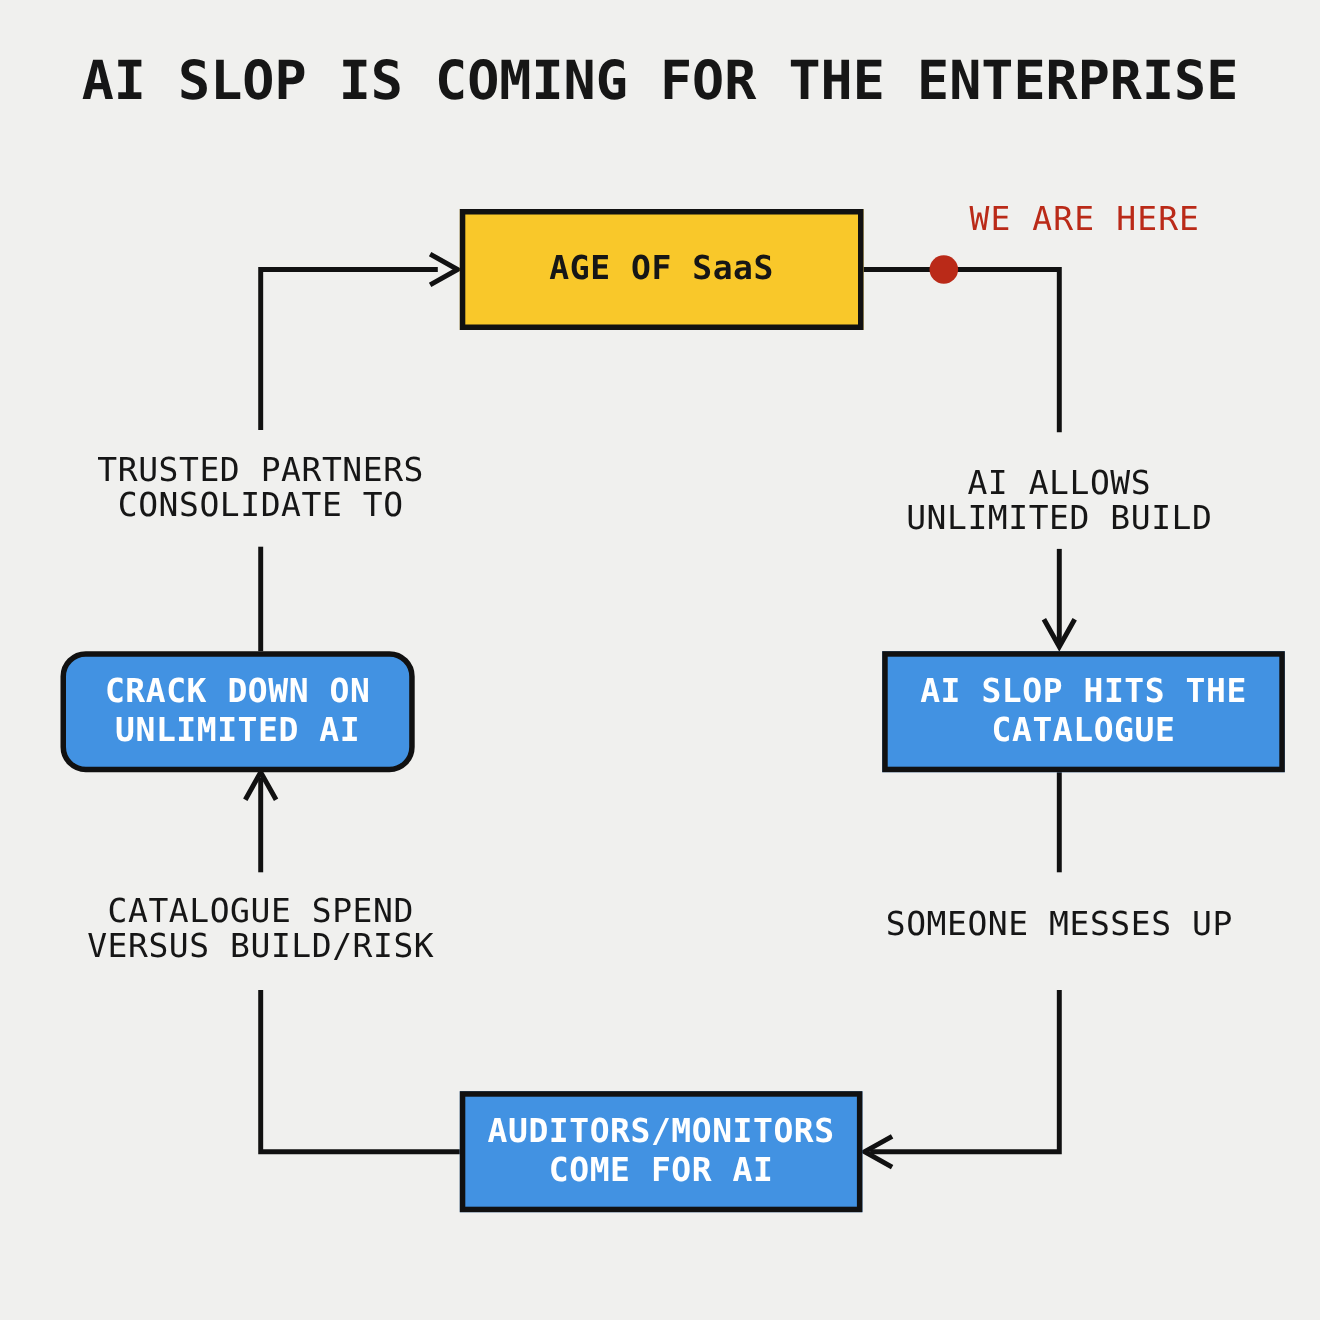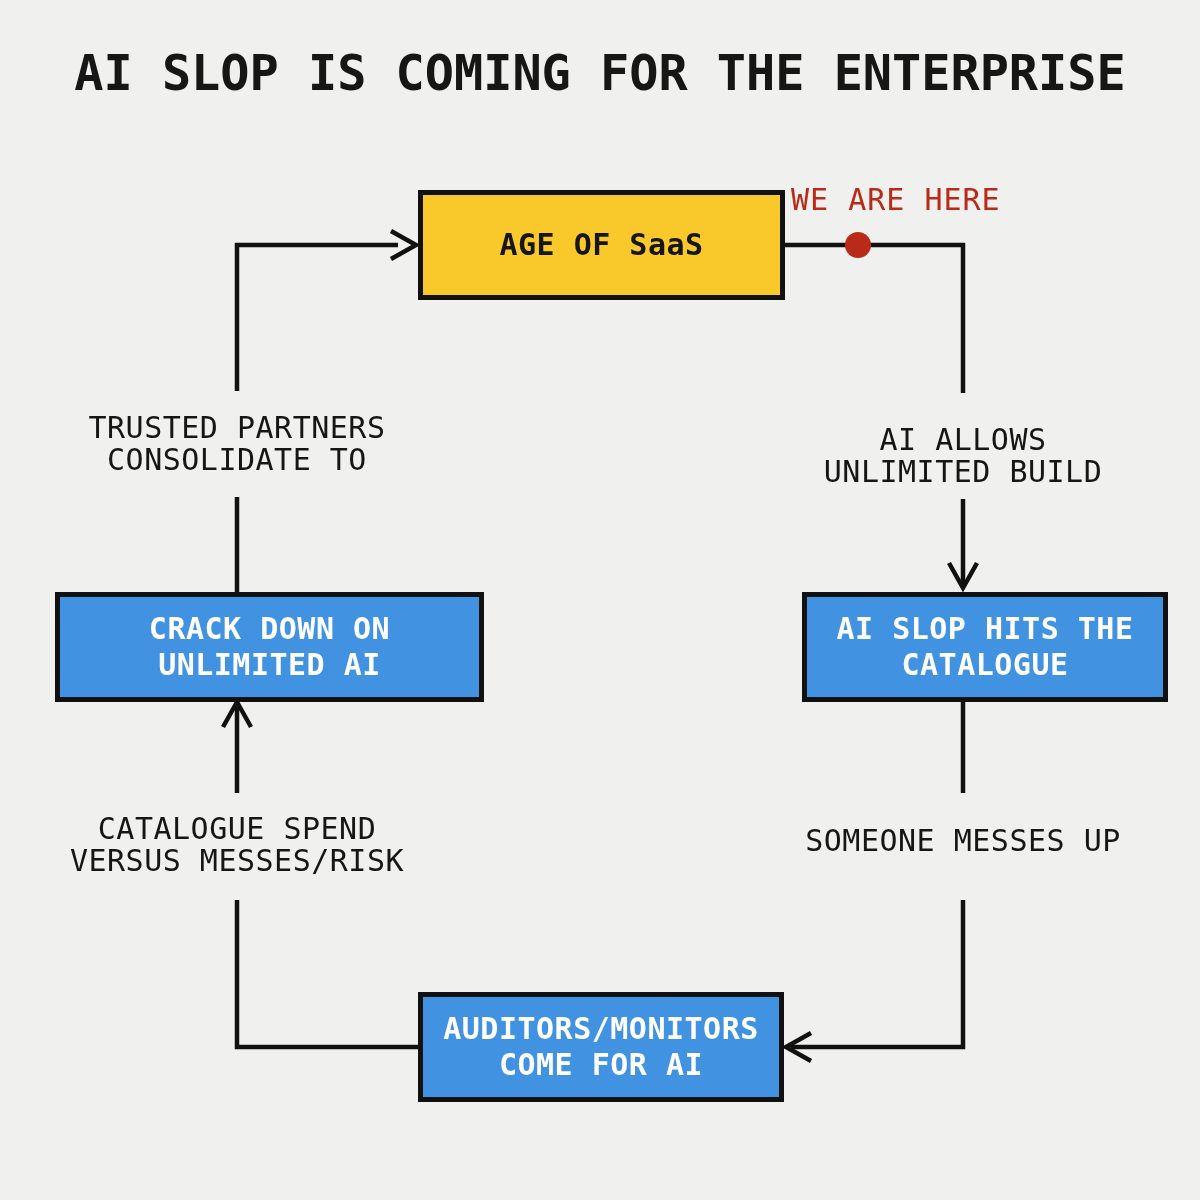--- a/index.html
+++ b/index.html
@@ -64,39 +64,39 @@
   .node.yellow{
     background:var(--node-yellow);
     color:var(--text-dark);
   }
   .node.blue{
     background:var(--node-blue);
     color:var(--text-light);
   }
   .node-age-of-saas{left:418px;top:190px;width:367px;height:110px;}
   .node-ai-slop{left:802px;top:592px;width:366px;height:110px;}
-  .node-crack-down{left:55px;top:592px;width:429px;height:110px;}
+  .node-crack-down{left:55px;top:592px;width:322px;height:110px;border-radius:23px;}
   .node-auditors{left:418px;top:992px;width:366px;height:110px;}
   .edge-label{
     position:absolute;
     width:390px;
     text-align:center;
     font-size:30px;
     line-height:32px;
     letter-spacing:0.5px;
     color:var(--text-dark);
   }
   .edge-consolidate{left:42px;top:412px;}
   .edge-ai-allows{left:768px;top:409px;margin-top:15px;}
   .edge-catalogue{left:42px;top:813px;}
   .edge-someone{left:768px;top:825px;}
   .we-are-here{
     position:absolute;
     left:791px;top:182px;width:300px;
-    text-align:left;
+    text-align:right;
     font-size:30px;
     letter-spacing:1px;
     color:var(--accent-red);
     white-space:nowrap;
   }
 </style>
 </head>
 <body>
 
 <div class="stage">
@@ -148,21 +148,21 @@
     <div>CONSOLIDATE TO</div>
   </div>
 
   <div class="edge-label edge-ai-allows">
     <div>AI ALLOWS</div>
     <div>UNLIMITED BUILD</div>
   </div>
 
   <div class="edge-label edge-catalogue">
     <div>CATALOGUE SPEND</div>
-    <div>VERSUS MESSES/RISK</div>
+    <div>VERSUS BUILD/RISK</div>
   </div>
 
   <div class="edge-label edge-someone">
     <div>SOMEONE MESSES UP</div>
   </div>
 
   <div class="we-are-here">WE ARE HERE</div>
 
 </div>
 

